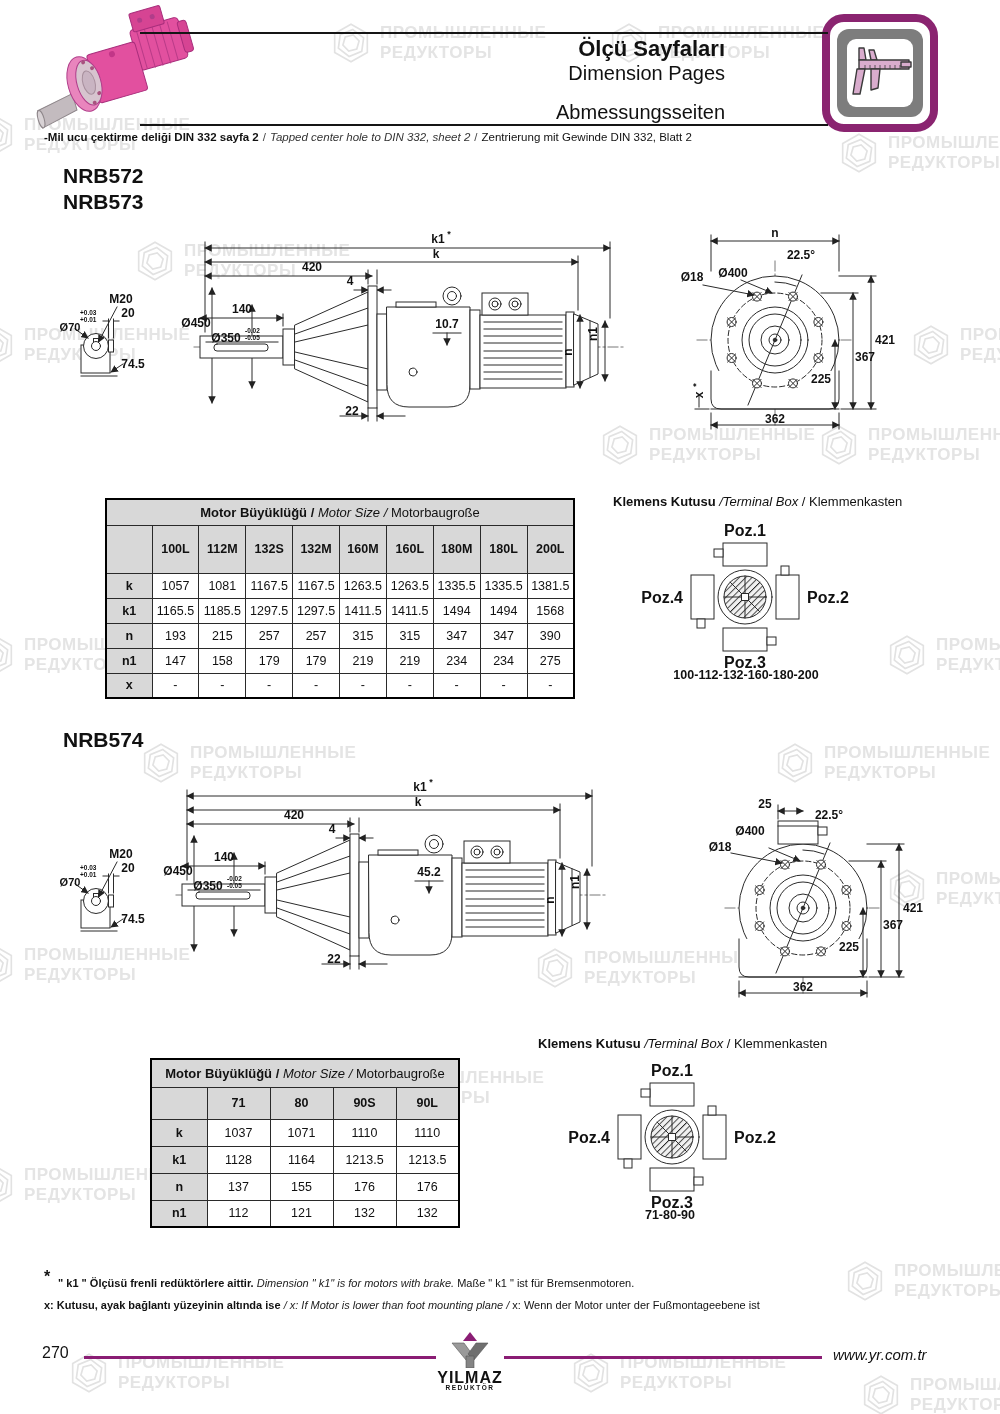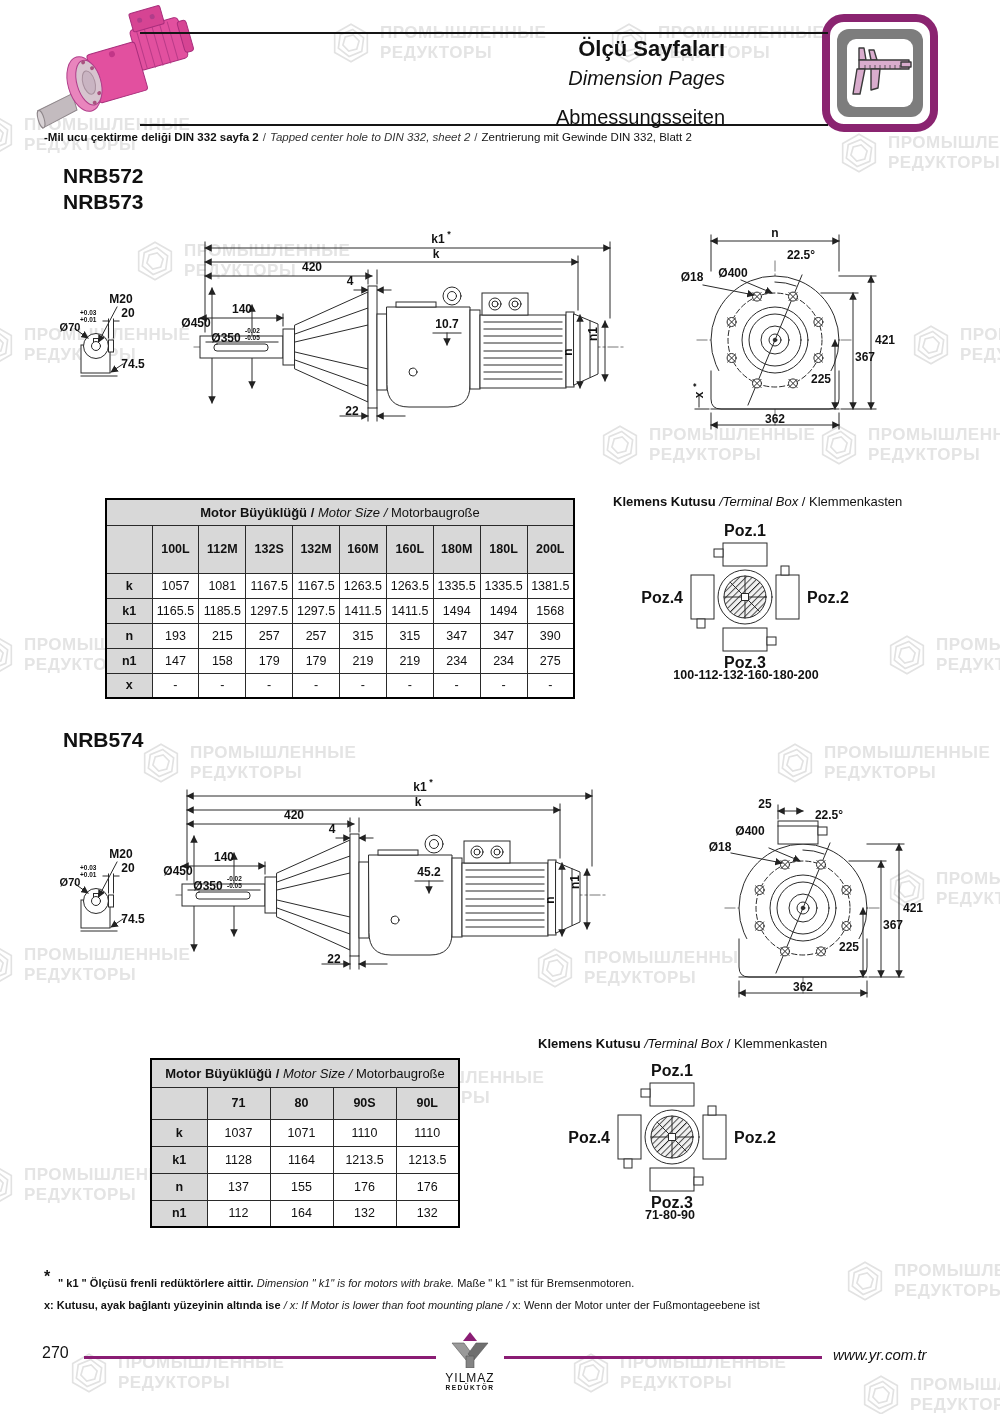--- a/index.html
+++ b/index.html
@@ -9,21 +9,21 @@
   svg.layer{position:absolute;overflow:visible}
   
   .wm{position:absolute;display:flex;align-items:center;gap:6px;z-index:0;pointer-events:none}
   .wm .wm-txt{display:flex;flex-direction:column;line-height:20px;font-weight:bold;font-size:17px;letter-spacing:.5px;color:#e4e4e4;white-space:nowrap}
   .wm svg{width:46px;height:46px}
   .z1{z-index:1}
   
   .rule{position:absolute;left:140px;width:688px;height:2px;background:#151515;z-index:2}
   .titles{position:absolute;left:245px;top:36px;width:480px;text-align:right;z-index:2}
   .title-tr{font-size:22px;font-weight:bold}
-  .title-en{font-size:20px;font-style:italic;margin-top:5px}
+  .title-en{font-size:20px;}
   .title-de{font-size:20px;margin-top:16px}
   .note{position:absolute;left:44px;top:131px;font-size:11.5px;white-space:nowrap;z-index:2}
   .note .b{font-weight:bold}
   .note .i{font-style:italic;color:#333}
   .note .sep{padding:0 4px;color:#444}
   .model-head{position:absolute;font-size:21px;font-weight:bold;z-index:2;line-height:26px}
   
   g.draw{stroke:#2b2b2b;stroke-width:1;fill:none;stroke-linecap:square}
   .cl{stroke-dasharray:10 3 2 3;stroke-width:.8;stroke:#555}
   .dash{stroke-dasharray:5 3}
@@ -56,21 +56,21 @@
   
   .fn{position:absolute;font-size:11px;white-space:nowrap;z-index:2}
   .fn .b{font-weight:bold}
   .fn .i{font-style:italic;color:#222}
   .fn-star{position:absolute;font-size:16px;font-weight:bold;z-index:2}
   
   .footer-line{position:absolute;top:1356px;height:3px;background:#8a1d74;z-index:2}
   .page-num{position:absolute;left:42px;top:1344px;font-size:16px;z-index:2}
   .site-url{position:absolute;left:833px;top:1346px;font-size:15px;font-style:italic;z-index:2}
   .logo{position:absolute;left:436px;top:1332px;width:68px;text-align:center;background:#fff;z-index:3}
-  .logo .l1{font-size:12px;font-weight:normal;letter-spacing:1px;line-height:12px}
+  .logo .l1{font-size:16px;font-weight:bold;letter-spacing:1px;line-height:12px}
   .logo .l2{font-size:6.5px;font-weight:bold;letter-spacing:1.5px;line-height:8px}
 </style>
 </head>
 <body>
 
 <svg width="0" height="0" style="position:absolute">
   <defs>
     <marker id="ma" viewBox="0 0 10 10" refX="9" refY="5" markerWidth="7.5" markerHeight="7.5" orient="auto-start-reverse">
       <path d="M0,0 L10,5 L0,10 z" fill="#222"></path>
     </marker>
@@ -744,21 +744,21 @@
         <tr>
           <th>n</th>
           <td>137</td>
           <td>155</td>
           <td>176</td>
           <td>176</td>
         </tr>
         <tr>
           <th>n1</th>
           <td>112</td>
-          <td>164</td>
+          <td>121</td>
           <td>132</td>
           <td>132</td>
         </tr>
       </tbody>
   </table>
 
   <div class="fn-star" style="left:44px;top:1268px">*</div>
   <div class="fn" style="left:58px;top:1277px">
     <span class="b">" k1 " Ölçüsü frenli redüktörlere aittir.</span> <span class="i">Dimension " k1" is for motors with brake.</span> <span>Maße " k1 " ist für Bremsenmotoren.</span>
   </div>

